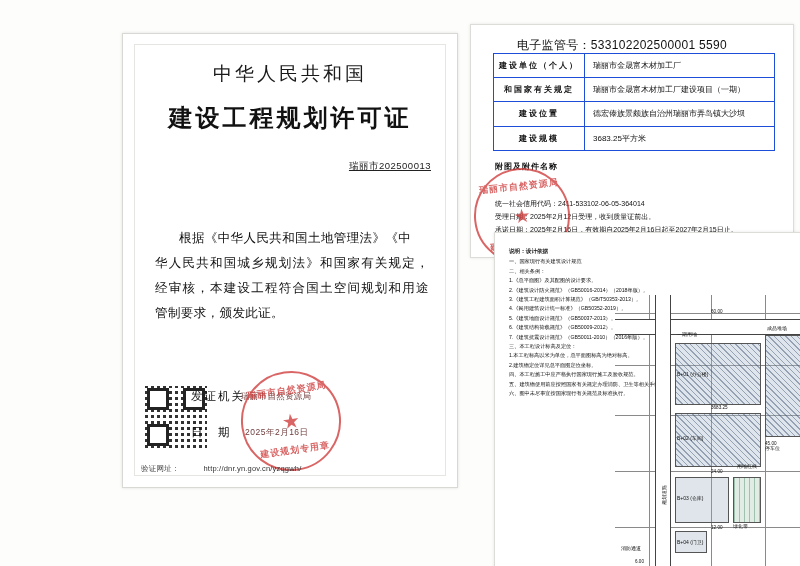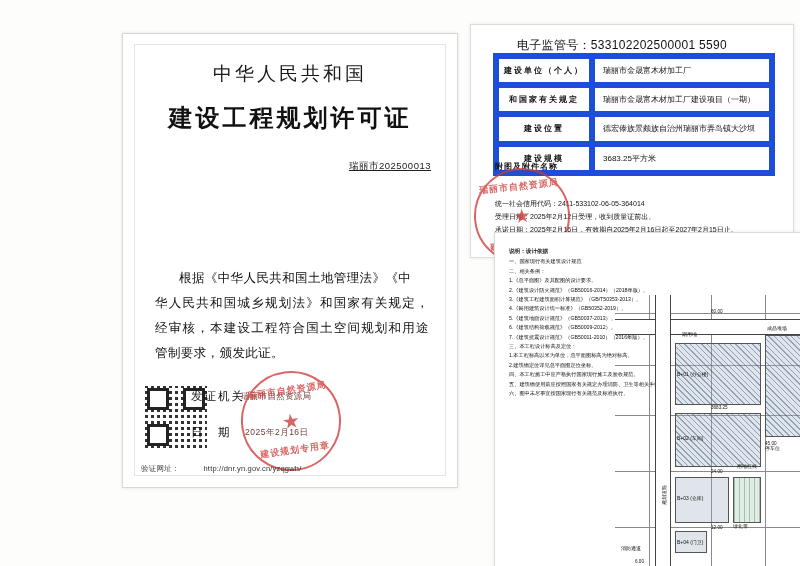--- a/index.html
+++ b/index.html
@@ -93,21 +93,21 @@
     left: 32px;
     right: 28px;
     top: 192px;
     font-family: "Liberation Serif", serif;
     font-size: 12.5px;
     line-height: 25px;
     color: #111;
     text-align: justify;
     letter-spacing: 0.4px;
   }
-  .cert-body .indent { display:block; text-indent: 24px; margin-top: 40px; }
+  .cert-body .indent { display:block; text-indent: 24px; }
 
   .cert-issuer {
     position: absolute;
     left: 68px;
     top: 355px;
     font-size: 11.5px;
     letter-spacing: 2px;
     color: #111;
   }
   .cert-date {
@@ -237,21 +237,21 @@
   }
   .tbl {
     position: absolute;
     left: 22px;
     top: 28px;
     width: 282px;
     border-collapse: collapse;
     font-size: 8px;
   }
   .tbl td {
-    border: 6px solid #1d4ed8;
+    border: 1px solid #1d4ed8;
     padding: 6px 4px;
     color: #111;
     line-height: 1.4;
   }
   .tbl td.k {
     width: 82px;
     text-align: center;
     letter-spacing: 2px;
     font-weight: bold;
   }

